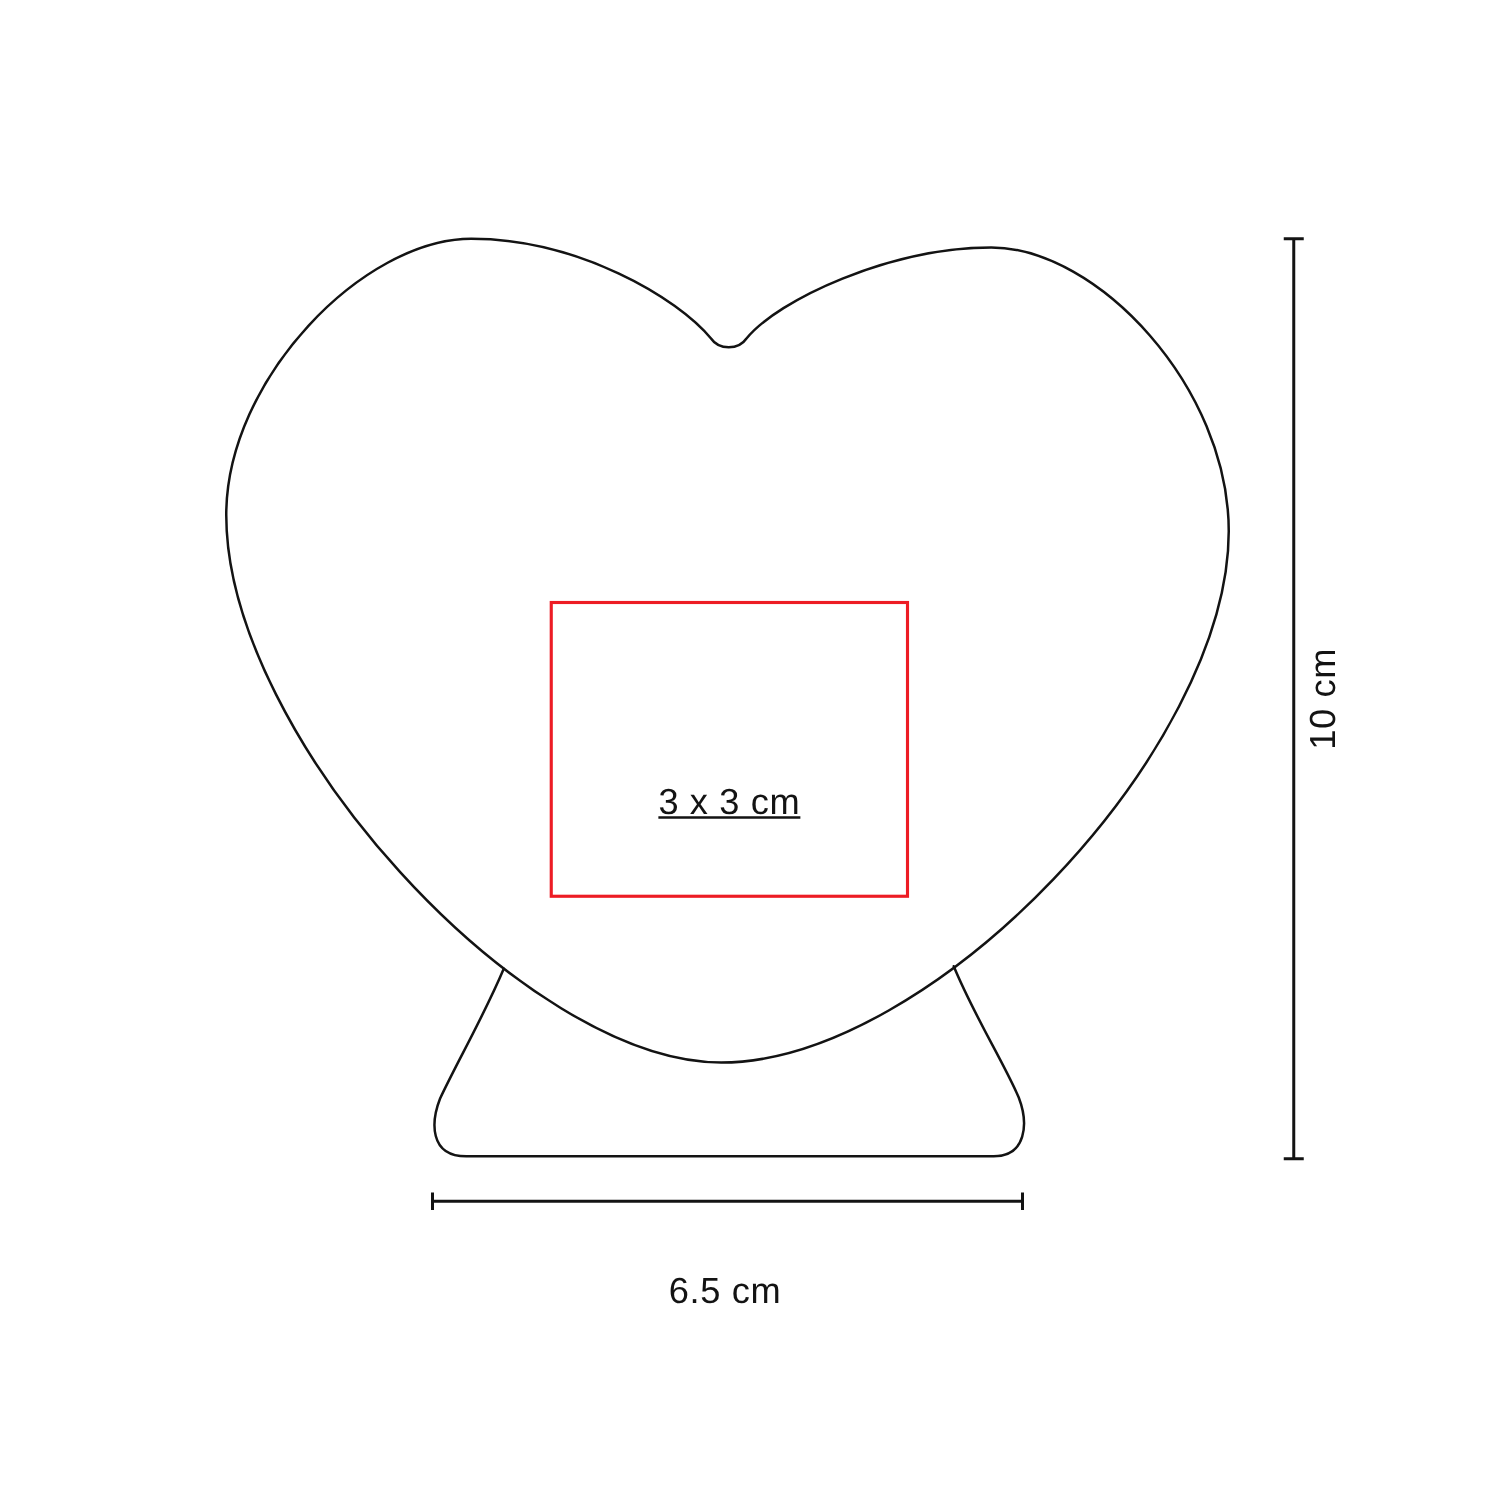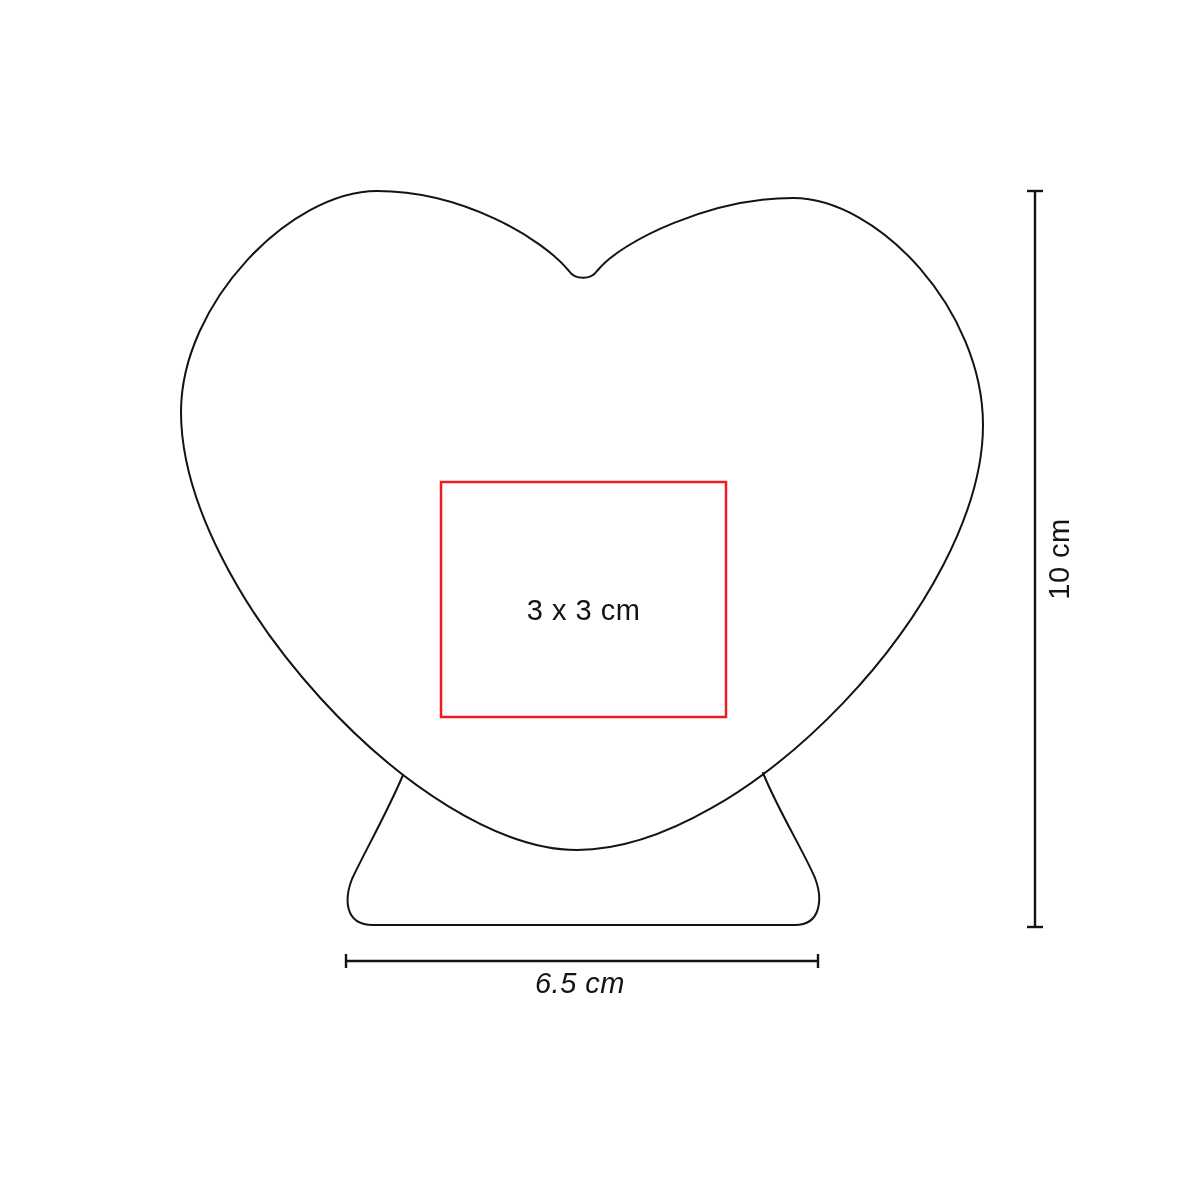--- a/index.html
+++ b/index.html
@@ -44,40 +44,40 @@
     position: absolute;
     color: #131313;
     font-size: 29px;
     letter-spacing: 0.5px;
     text-align: center;
     white-space: nowrap;
     line-height: 34px;
   }
   .label-print-area {
     left: 441px;
-    top: 476px;
+    top: 508px;
     width: 285px;
     height: 267px;
     display: flex;
     align-items: center;
     justify-content: center;
+    text-decoration: underline;
   }
   .label-height {
     left: 989px;
     top: 542px;
     width: 140px;
     height: 34px;
     transform: rotate(-90deg);
   }
   .label-width {
     left: 510px;
-    top: 966px;
+    top: 1016px;
     width: 140px;
     height: 34px;
-    font-style: italic;
   }
 </style>
 </head>
 <body>
 
 <div class="canvas">
 
   <svg class="diagram" viewBox="0 0 1200 1200">
 
     <path class="outline" d="M 569 271

